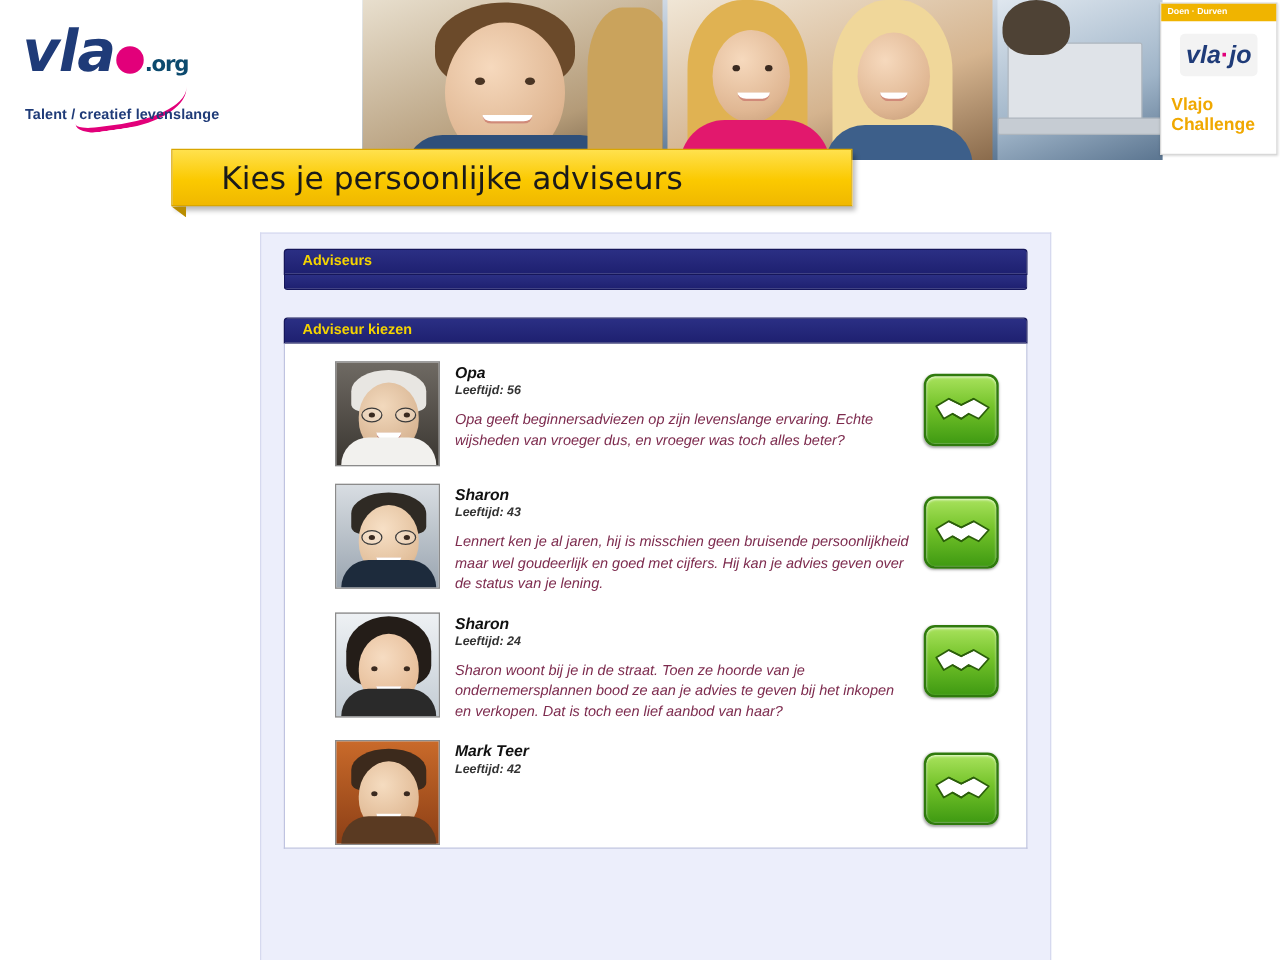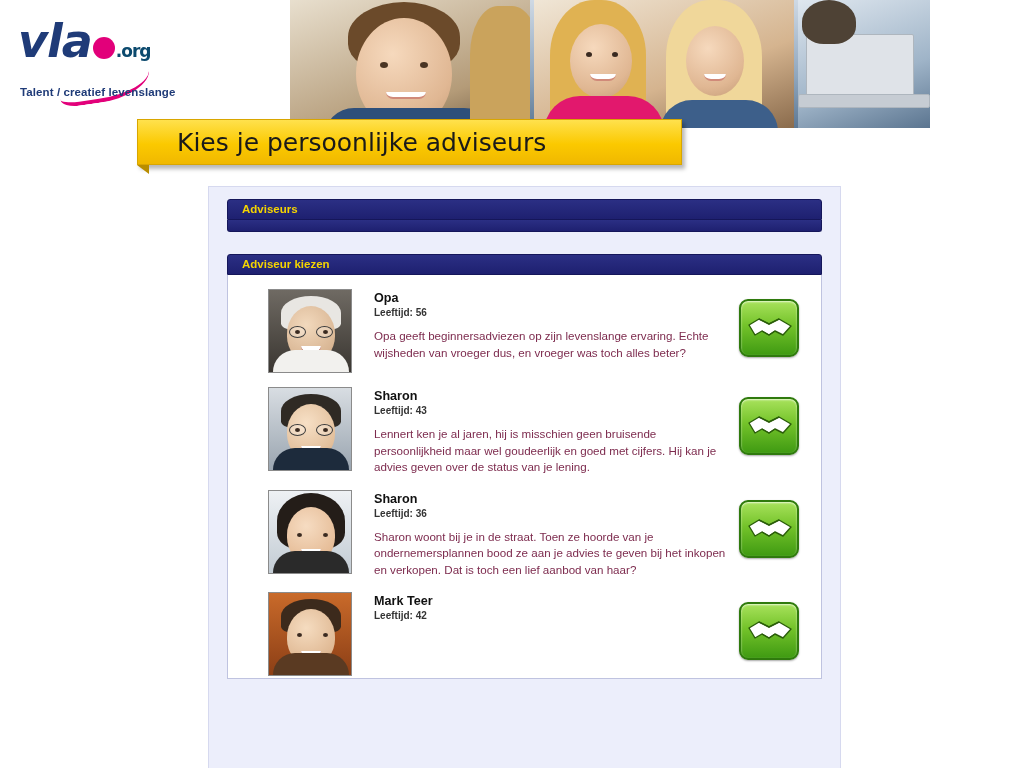--- a/index.html
+++ b/index.html
@@ -277,22 +277,23 @@
     position: absolute;
     left: 32px; top: 56px;
     width: 20px; height: 8px;
     border-radius: 0 0 18px 18px;
     background: #ffffff;
     border-bottom: 2px solid #b4675c;
   }
 
   .adv-info {
     flex: 1 1 auto;
-    padding-left: 22px;
+    padding-left: 12px;
     padding-top: 2px;
+    font-style: italic;
   }
   .adv-name {
     font-size: 12.6px;
     font-weight: bold;
     color: #111111;
     line-height: 14px;
   }
   .adv-age {
     font-size: 10px;
     font-weight: bold;
@@ -356,20 +357,28 @@
   </div>
 
   <div class="logo">
     <div class="logo-main">
       <span>vla</span><span class="logo-dot"></span><span class="logo-org">.org</span>
     </div>
     <div class="logo-swoosh"></div>
     <div class="logo-tag">Talent / creatief levenslange</div>
   </div>
 
+  <div class="challenge-badge">
+    <div class="badge-top">Doen · Durven</div>
+    <div class="badge-logo">vla<i>·</i>jo</div>
+    <div class="badge-text">
+      <div>Vlajo</div>
+      <div>Challenge</div>
+    </div>
+  </div>
 </div>
 
 <div class="title-banner">
   <span class="txt">Kies je persoonlijke adviseurs</span>
 </div>
 <div class="banner-fold"></div>
 
 <div class="page">
 
   <div class="panel" style="padding-top:12px;">
@@ -445,21 +454,21 @@
             <div class="av-bg" style="background:linear-gradient(180deg,#eef1f4,#c3ccd4);"></div>
             <div class="av-hair" style="left:8px;top:2px;width:68px;height:56px;background:#241d18;border-radius:50% 50% 30% 30%;"></div>
             <div class="av-face" style="background:radial-gradient(circle at 40% 34%,#f6dcc2,#e6bd98 70%,#c99b75);"></div>
             <div class="av-eye" style="left:28px;top:42px;"></div>
             <div class="av-eye" style="left:54px;top:42px;"></div>
             <div class="av-mouth" style="top:58px;"></div>
             <div class="av-shoulder" style="background:#2a2a2a;"></div>
           </div>
           <div class="adv-info">
             <div class="adv-name">Sharon</div>
-            <div class="adv-age">Leeftijd: 36</div>
+            <div class="adv-age">Leeftijd: 24</div>
             <div class="adv-desc">Sharon woont bij je in de straat. Toen ze hoorde van je ondernemersplannen bood ze aan je advies te geven bij het inkopen en verkopen. Dat is toch een lief aanbod van haar?</div>
           </div>
           <div class="choose-btn">
             <svg class="hand-svg" width="46" height="34" viewBox="0 0 46 34">
               <path d="M2 14 L12 8 L22 13 L32 8 L44 15 L36 24 L28 20 L22 24 L15 20 L8 24 Z" fill="#ffffff" stroke="#2b5e0a" stroke-width="1.4" stroke-linejoin="round"></path>
               <path d="M12 8 L22 13 L32 8" fill="none" stroke="#2b5e0a" stroke-width="1.2"></path>
               <path d="M15 20 L22 24 L28 20" fill="none" stroke="#2b5e0a" stroke-width="1.2"></path>
             </svg>
           </div>
         </div>

